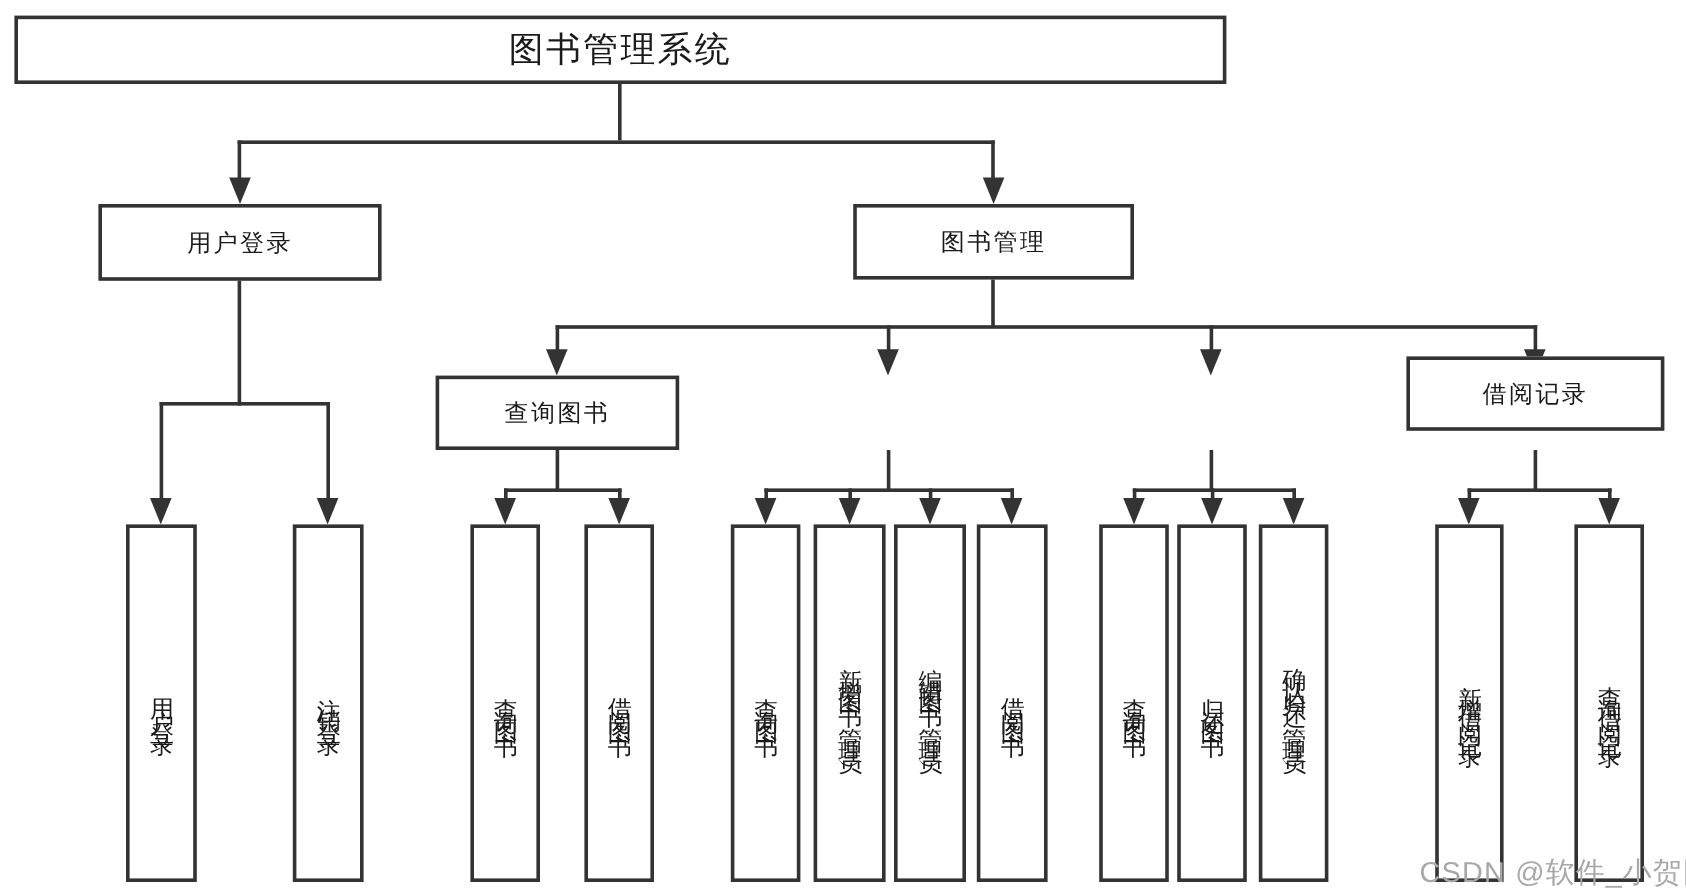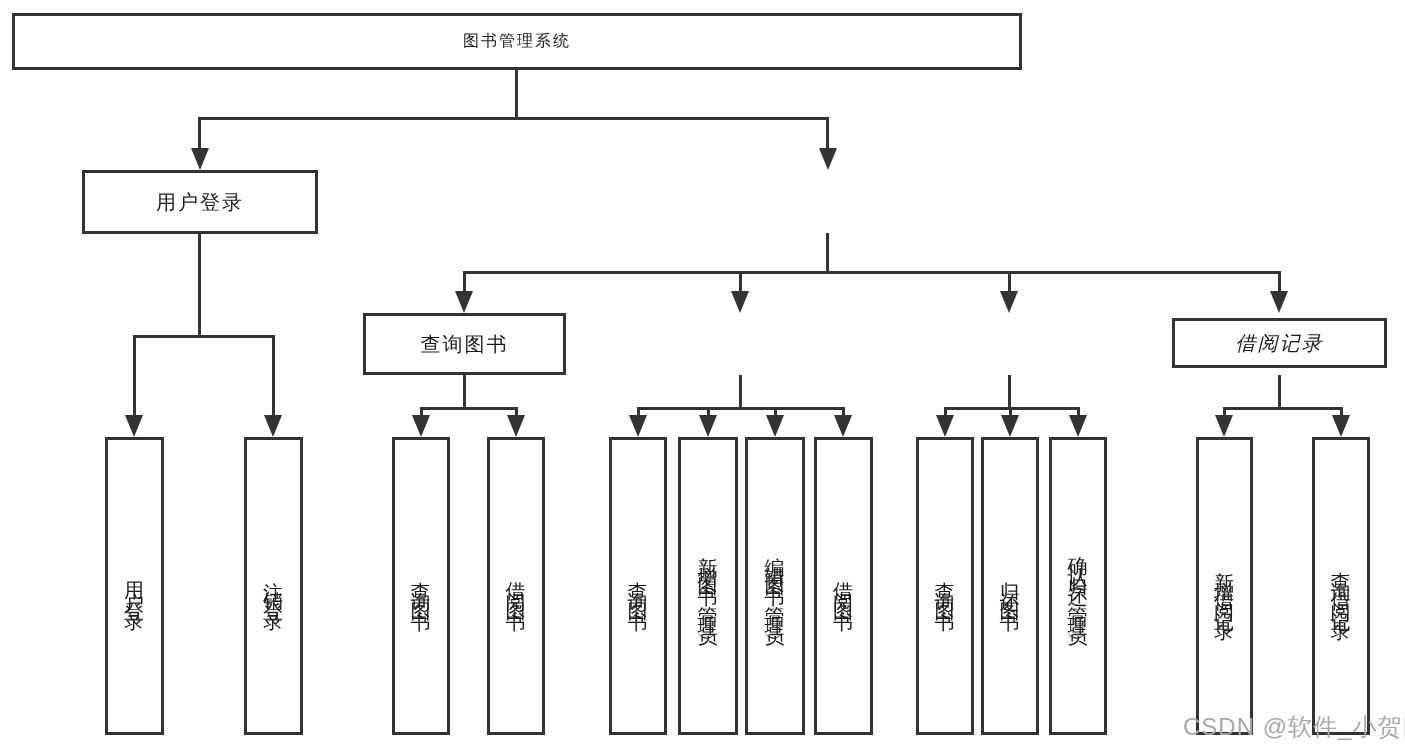--- a/index.html
+++ b/index.html
@@ -14,21 +14,21 @@
     position:absolute;
     box-sizing:border-box;
     border:3px solid #333333;
     background:#ffffff;
     display:flex; align-items:center; justify-content:center;
     color:#1a1a1a;
     font-size:20px;
     letter-spacing:2px;
     white-space:nowrap;
   }
-  .root  { font-size:16px; }
+  .root  { font-size:29px; }
   .leaf {
     writing-mode:vertical-rl;
     text-orientation:mixed;
     font-size:20px;
     line-height:1;
     letter-spacing:10px;
     white-space:normal;
   }
   .hline,.vline { position:absolute; background:#333333; }
   .arrow {
@@ -59,20 +59,23 @@
   <div class="vline" style="left:515px;top:70px;width:3px;height:47px;"></div>
   <div class="hline" style="left:198px;top:117px;width:631px;height:3px;"></div>
   <div class="vline" style="left:198px;top:117px;width:3px;height:33px;"></div>
   <div class="vline" style="left:826px;top:117px;width:3px;height:33px;"></div>
   <div class="arrow" style="left:191px;top:148px;"></div>
   <div class="arrow" style="left:819px;top:148px;"></div>
 
   <div class="node" style="left:82px;top:170px;width:236px;height:64px;">
     <span>用户登录</span>
   </div>
+  <div class="node" style="left:711px;top:170px;width:234px;height:63px;">
+    <span>图书管理</span>
+  </div>
 
   <div class="vline" style="left:198px;top:234px;width:3px;height:104px;"></div>
   <div class="hline" style="left:133px;top:335px;width:142px;height:3px;"></div>
   <div class="vline" style="left:133px;top:335px;width:3px;height:82px;"></div>
   <div class="vline" style="left:272px;top:335px;width:3px;height:82px;"></div>
   <div class="arrow" style="left:125px;top:415px;"></div>
   <div class="arrow" style="left:264px;top:415px;"></div>
 
   <div class="vline" style="left:826px;top:233px;width:3px;height:40px;"></div>
   <div class="hline" style="left:463px;top:271px;width:818px;height:3px;"></div>
@@ -81,21 +84,21 @@
   <div class="vline" style="left:1008px;top:271px;width:3px;height:22px;"></div>
   <div class="vline" style="left:1278px;top:271px;width:3px;height:22px;"></div>
   <div class="arrow" style="left:455px;top:291px;"></div>
   <div class="arrow" style="left:731px;top:291px;"></div>
   <div class="arrow" style="left:1000px;top:291px;"></div>
   <div class="arrow" style="left:1270px;top:291px;"></div>
 
   <div class="node" style="left:363px;top:313px;width:203px;height:62px;">
     <span>查询图书</span>
   </div>
-  <div class="node" style="left:1172px;top:318px;width:215px;height:50px;font-style:italic;">
+  <div class="node" style="left:1172px;top:297px;width:215px;height:62px;">
     <span>借阅记录</span>
   </div>
 
   <div class="vline" style="left:463px;top:375px;width:3px;height:34px;"></div>
   <div class="vline" style="left:739px;top:375px;width:3px;height:34px;"></div>
   <div class="vline" style="left:1008px;top:375px;width:3px;height:34px;"></div>
   <div class="vline" style="left:1278px;top:375px;width:3px;height:34px;"></div>
 
   <div class="hline" style="left:420px;top:407px;width:98px;height:3px;"></div>
   <div class="hline" style="left:637px;top:407px;width:208px;height:3px;"></div>

